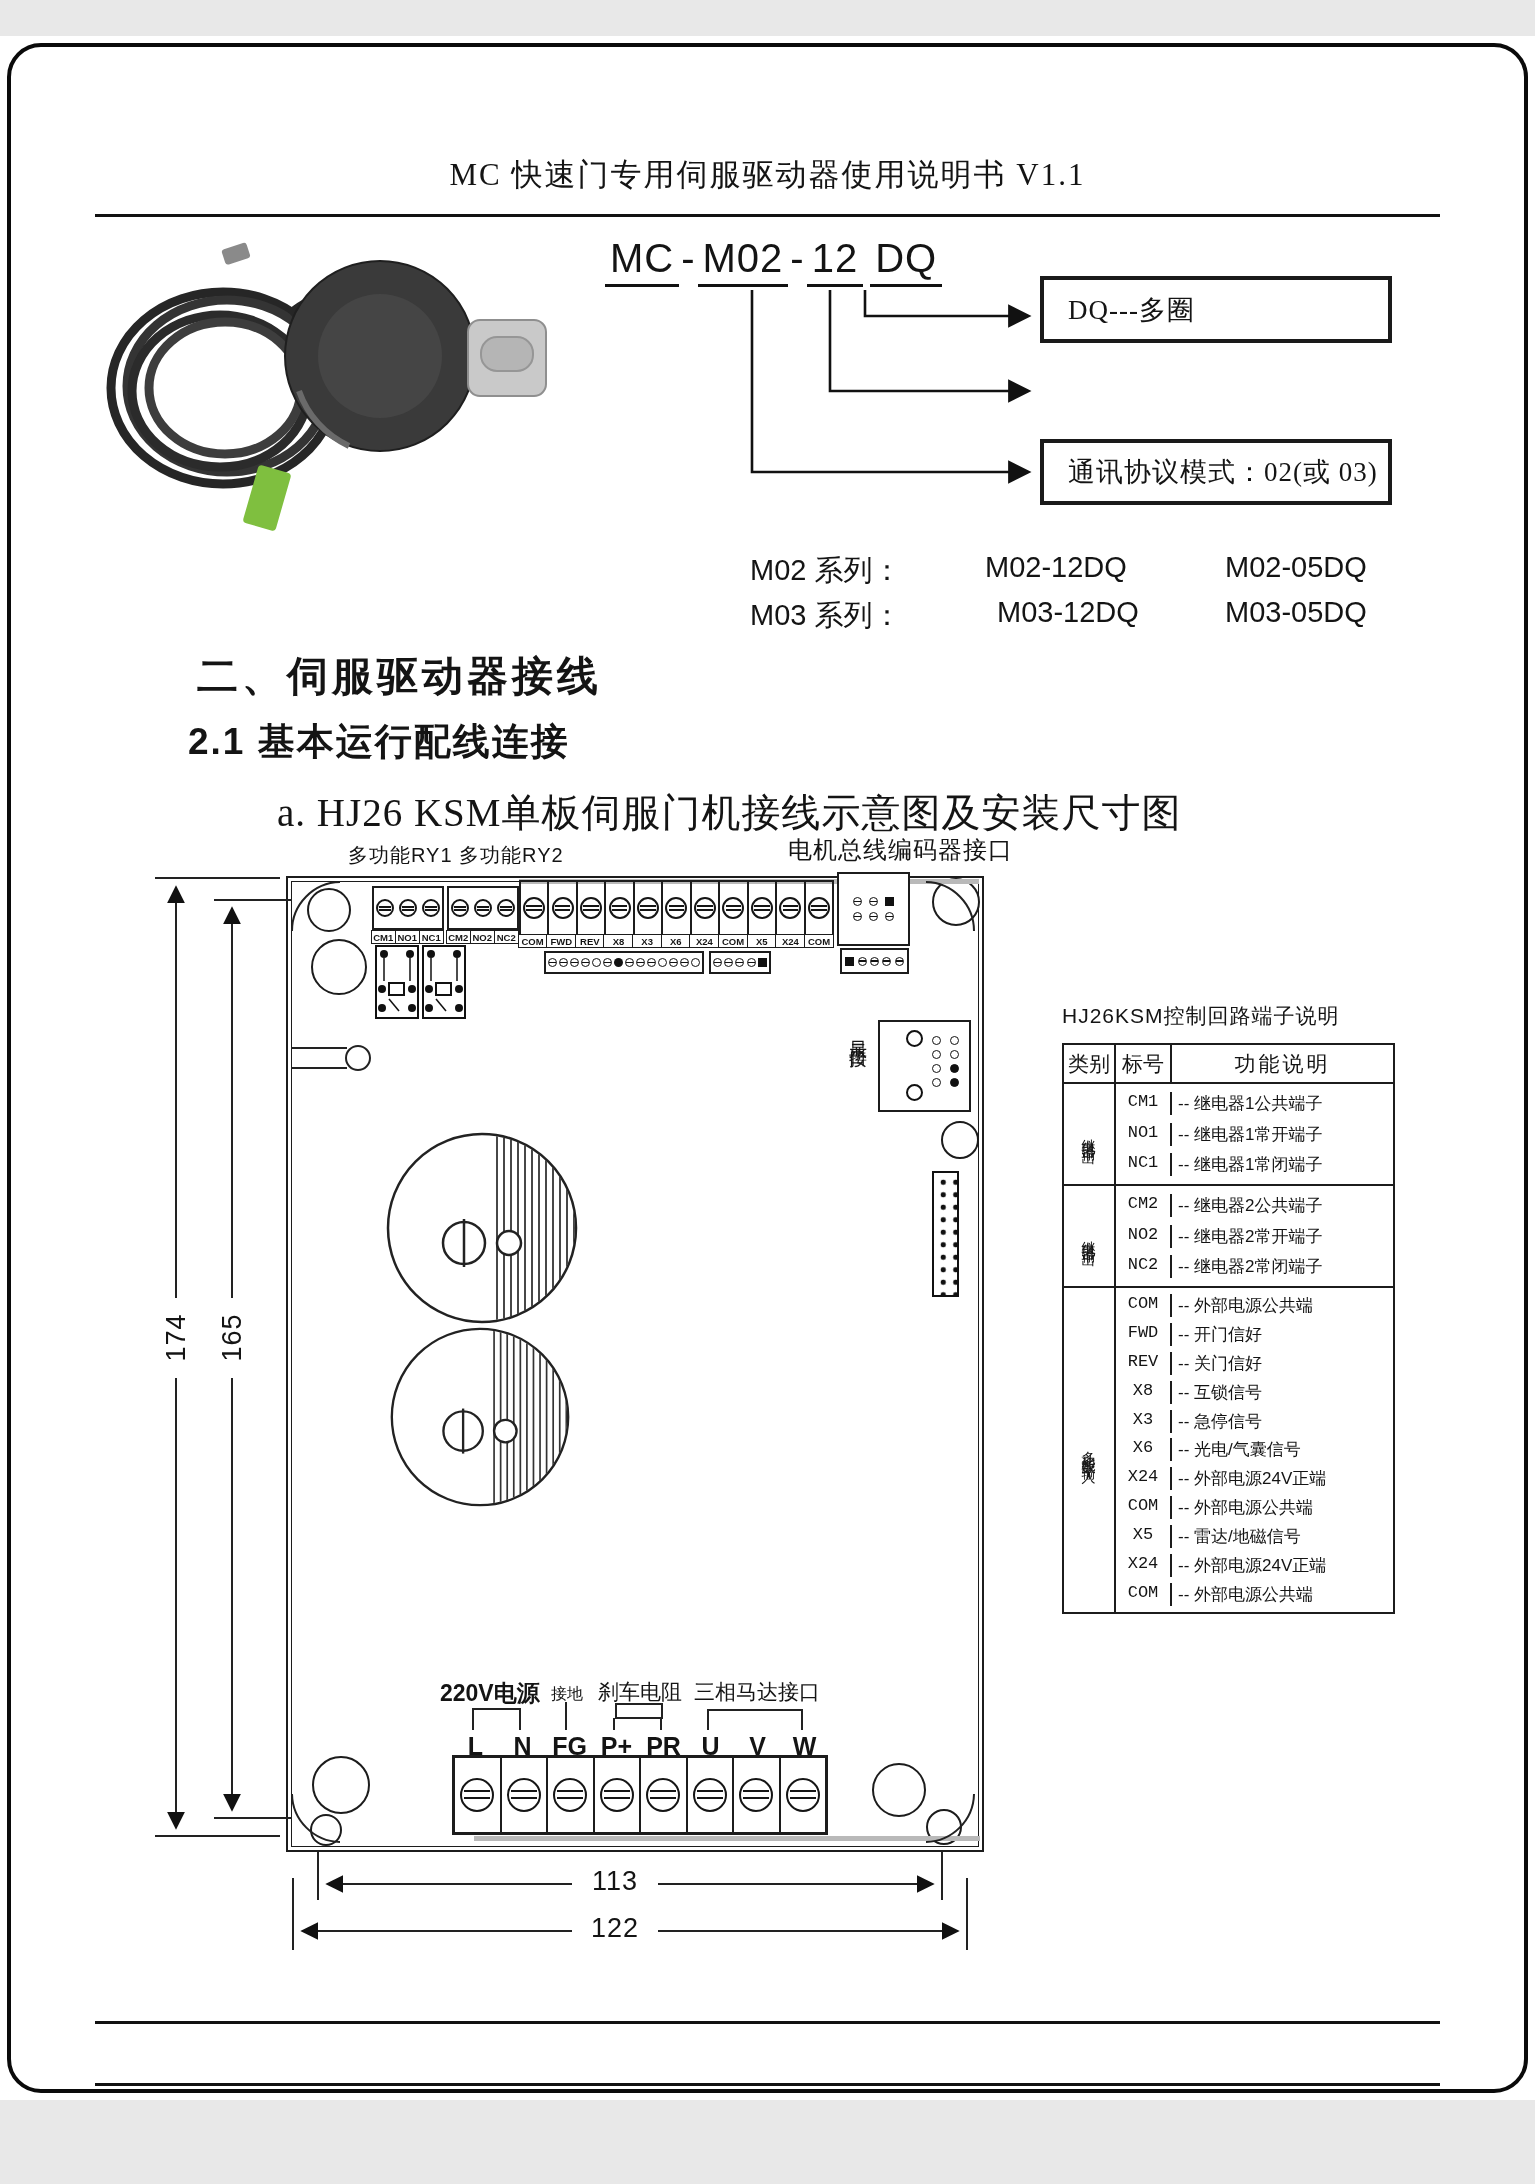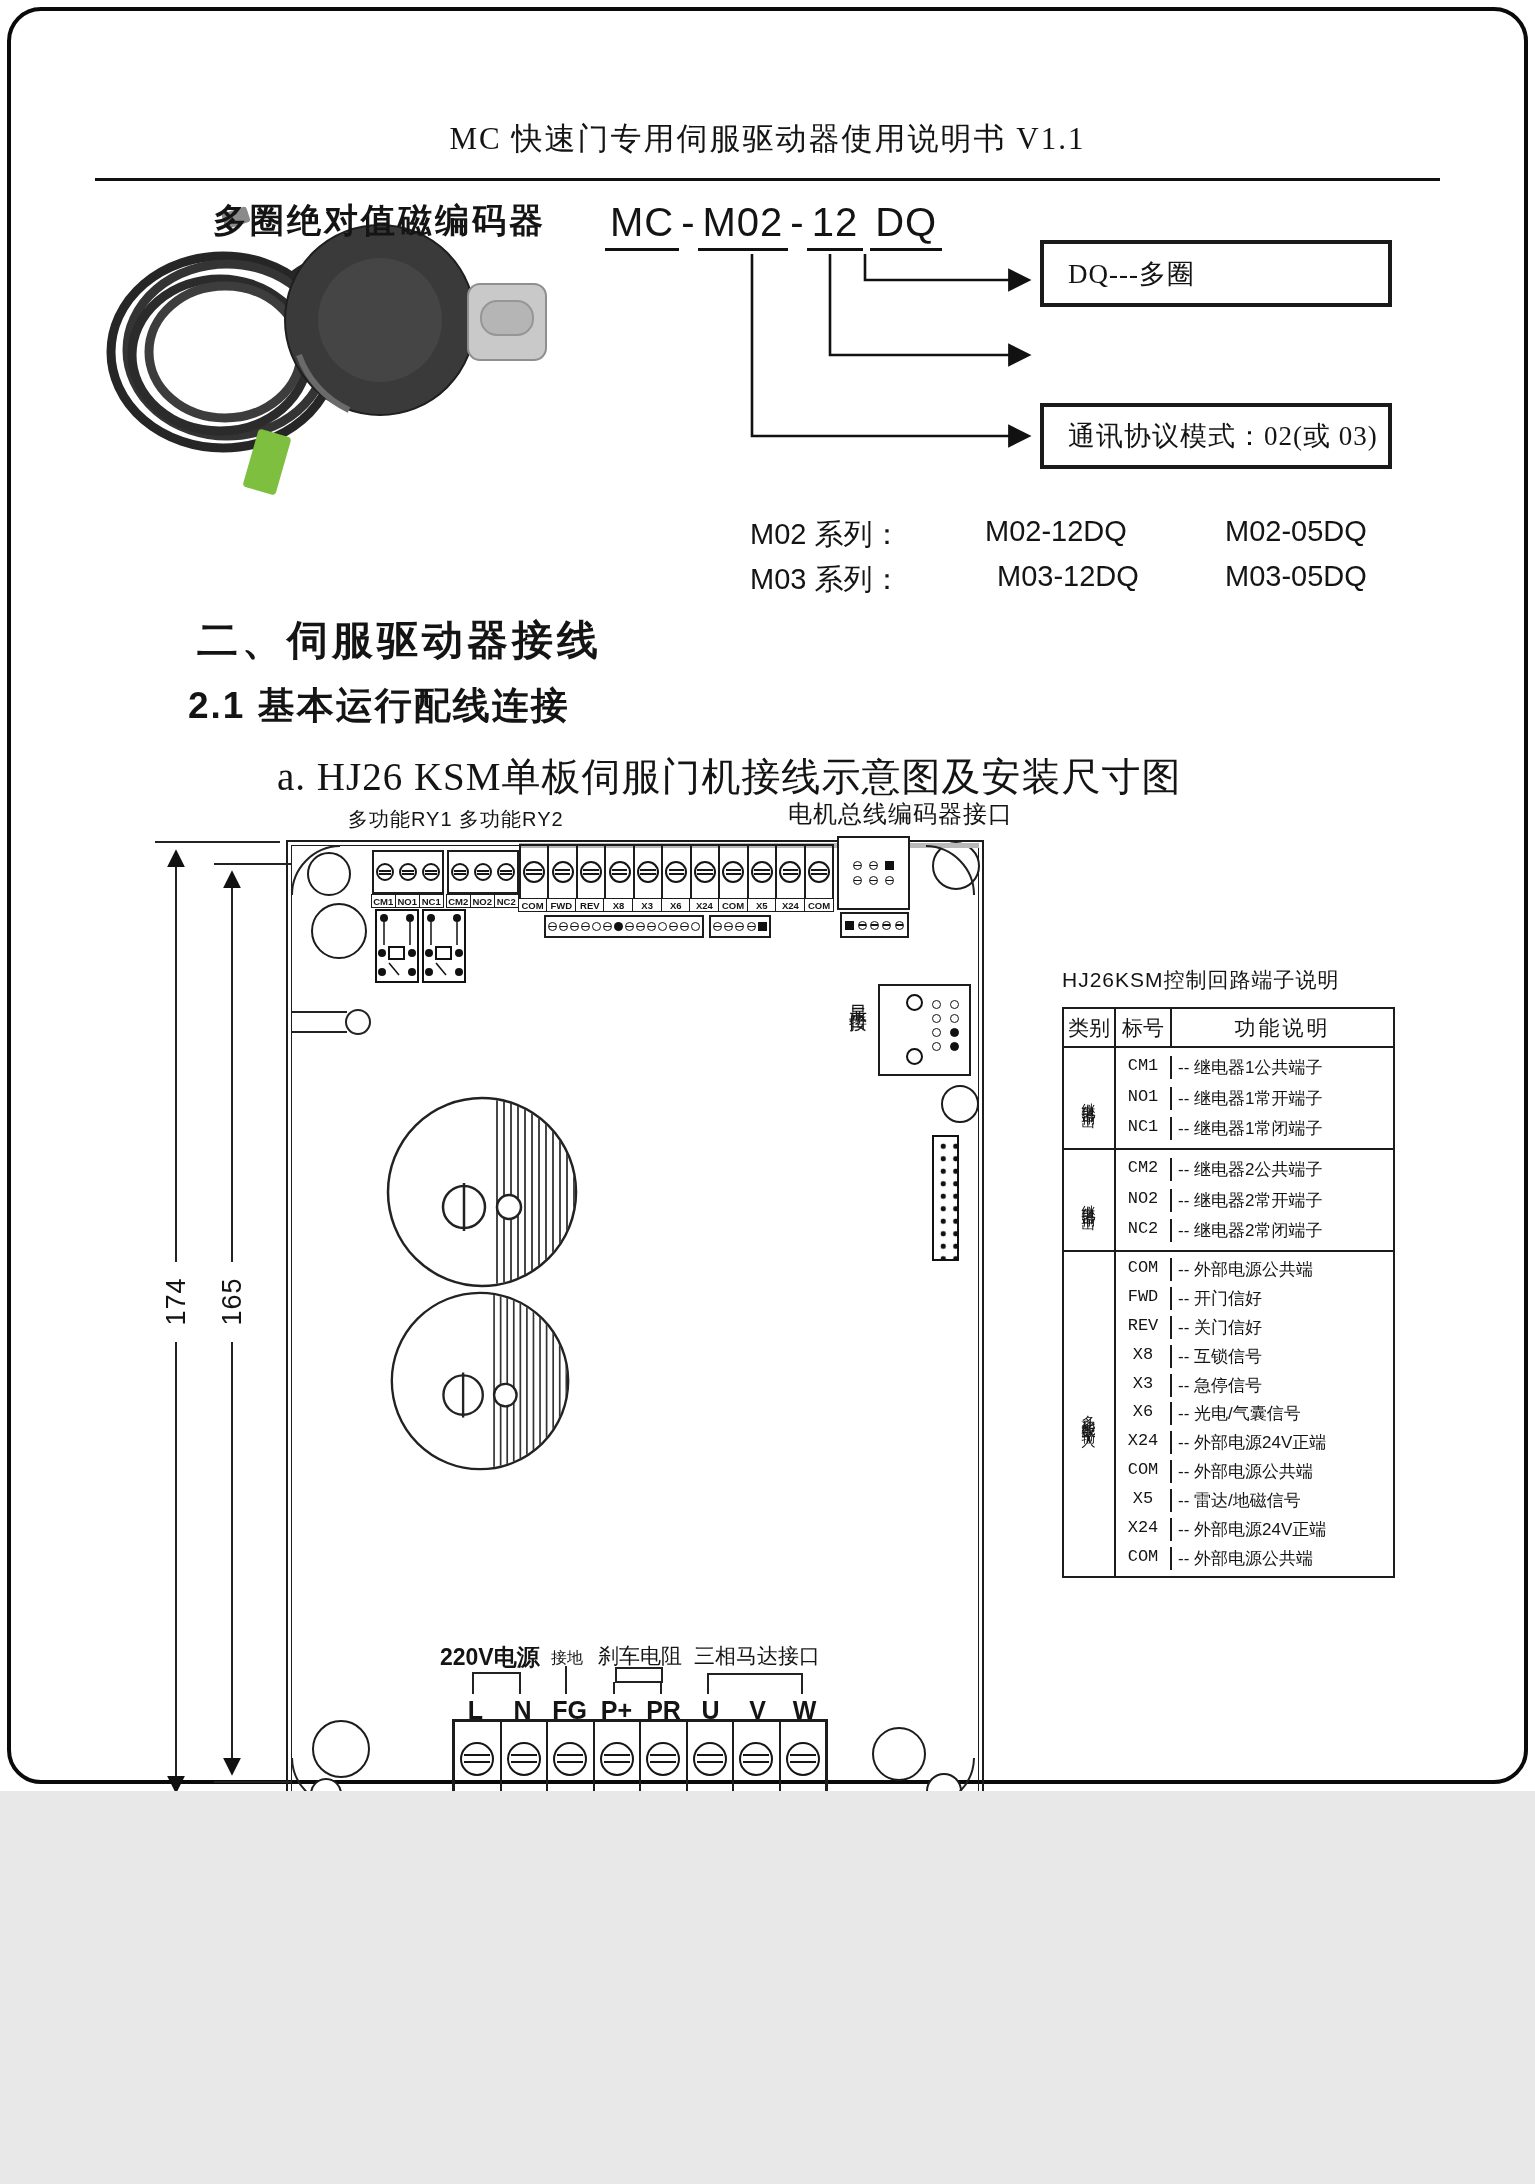--- a/index.html
+++ b/index.html
@@ -1,17 +1,17 @@
 <!DOCTYPE html>
 <html><head>
 <meta charset="utf-8">
 <style>
   html,body{margin:0;padding:0;background:#e8e8e8;}
-  #page{position:relative;width:1535px;height:1791px;background:#ffffff;overflow:hidden;
-        font-family:"Liberation Sans",sans-serif;color:#141414;}
+  #page{position:relative;width:1535px;height:2064px;background:#ffffff;overflow:hidden;
+        font-family:"Liberation Sans",sans-serif;color:#141414;margin-top:36px;}
   .abs{position:absolute;}
   .frame{position:absolute;inset:7px;border:4px solid #0a0a0a;border-radius:34px;}
   
   .hline{position:absolute;left:95px;width:1345px;height:0;border-top:3px solid #111;}
   .htitle{position:absolute;left:0;right:0;top:118px;text-align:center;
           font-family:"Liberation Serif",serif;font-size:31px;letter-spacing:2px;}
   .ftr{position:absolute;left:0;right:0;top:1998px;text-align:center;
        font-family:"Liberation Serif",serif;font-size:31px;letter-spacing:1px;}
   .ftr b{font-family:"Liberation Sans",sans-serif;font-size:29px;margin-left:42px;letter-spacing:2px;}
   
@@ -110,21 +110,20 @@
     </g>
     <rect x="138" y="10" width="26" height="16" rx="3" fill="#8a8a8a" transform="rotate(-18 150 18)"></rect>
     <circle cx="295" cy="120" r="95" fill="#3a3a3a" stroke="#1f1f1f" stroke-width="2"></circle>
     <circle cx="295" cy="120" r="62" fill="#454545"></circle>
     <path d="M214,155 a95,95 0 0 0 50,55" stroke="#6a6a6a" stroke-width="6" fill="none"></path>
     <rect x="383" y="84" width="78" height="76" rx="12" fill="#c9c9c9" stroke="#8f8f8f" stroke-width="2"></rect>
     <rect x="396" y="101" width="52" height="34" rx="16" fill="#b5b5b5" stroke="#969696" stroke-width="2"></rect>
     <rect x="165" y="232" width="34" height="60" rx="4" fill="#7fbf3f" transform="rotate(16 182 262)"></rect>
   </svg>
 
-  <div class="enc-label">多圈绝对值磁编码器</div>
   <div class="model"><span class="u">MC</span><span class="nu">-</span><span class="u">M02</span><span class="nu">-</span><span class="u">12</span><span class="u gap">DQ</span></div>
 
   <div class="cbox" style="top:240px;height:67px;">DQ---多圈</div>
   <div class="cbox" style="top:403px;height:66px;">通讯协议模式：02(或 03)</div>
 
   <div class="series" style="left:750px;top:515px;">
     <span>M02 系列：</span>
     <span class="m" style="left:235px;">M02-12DQ</span>
     <span class="m" style="left:475px;">M02-05DQ</span>
   </div>

